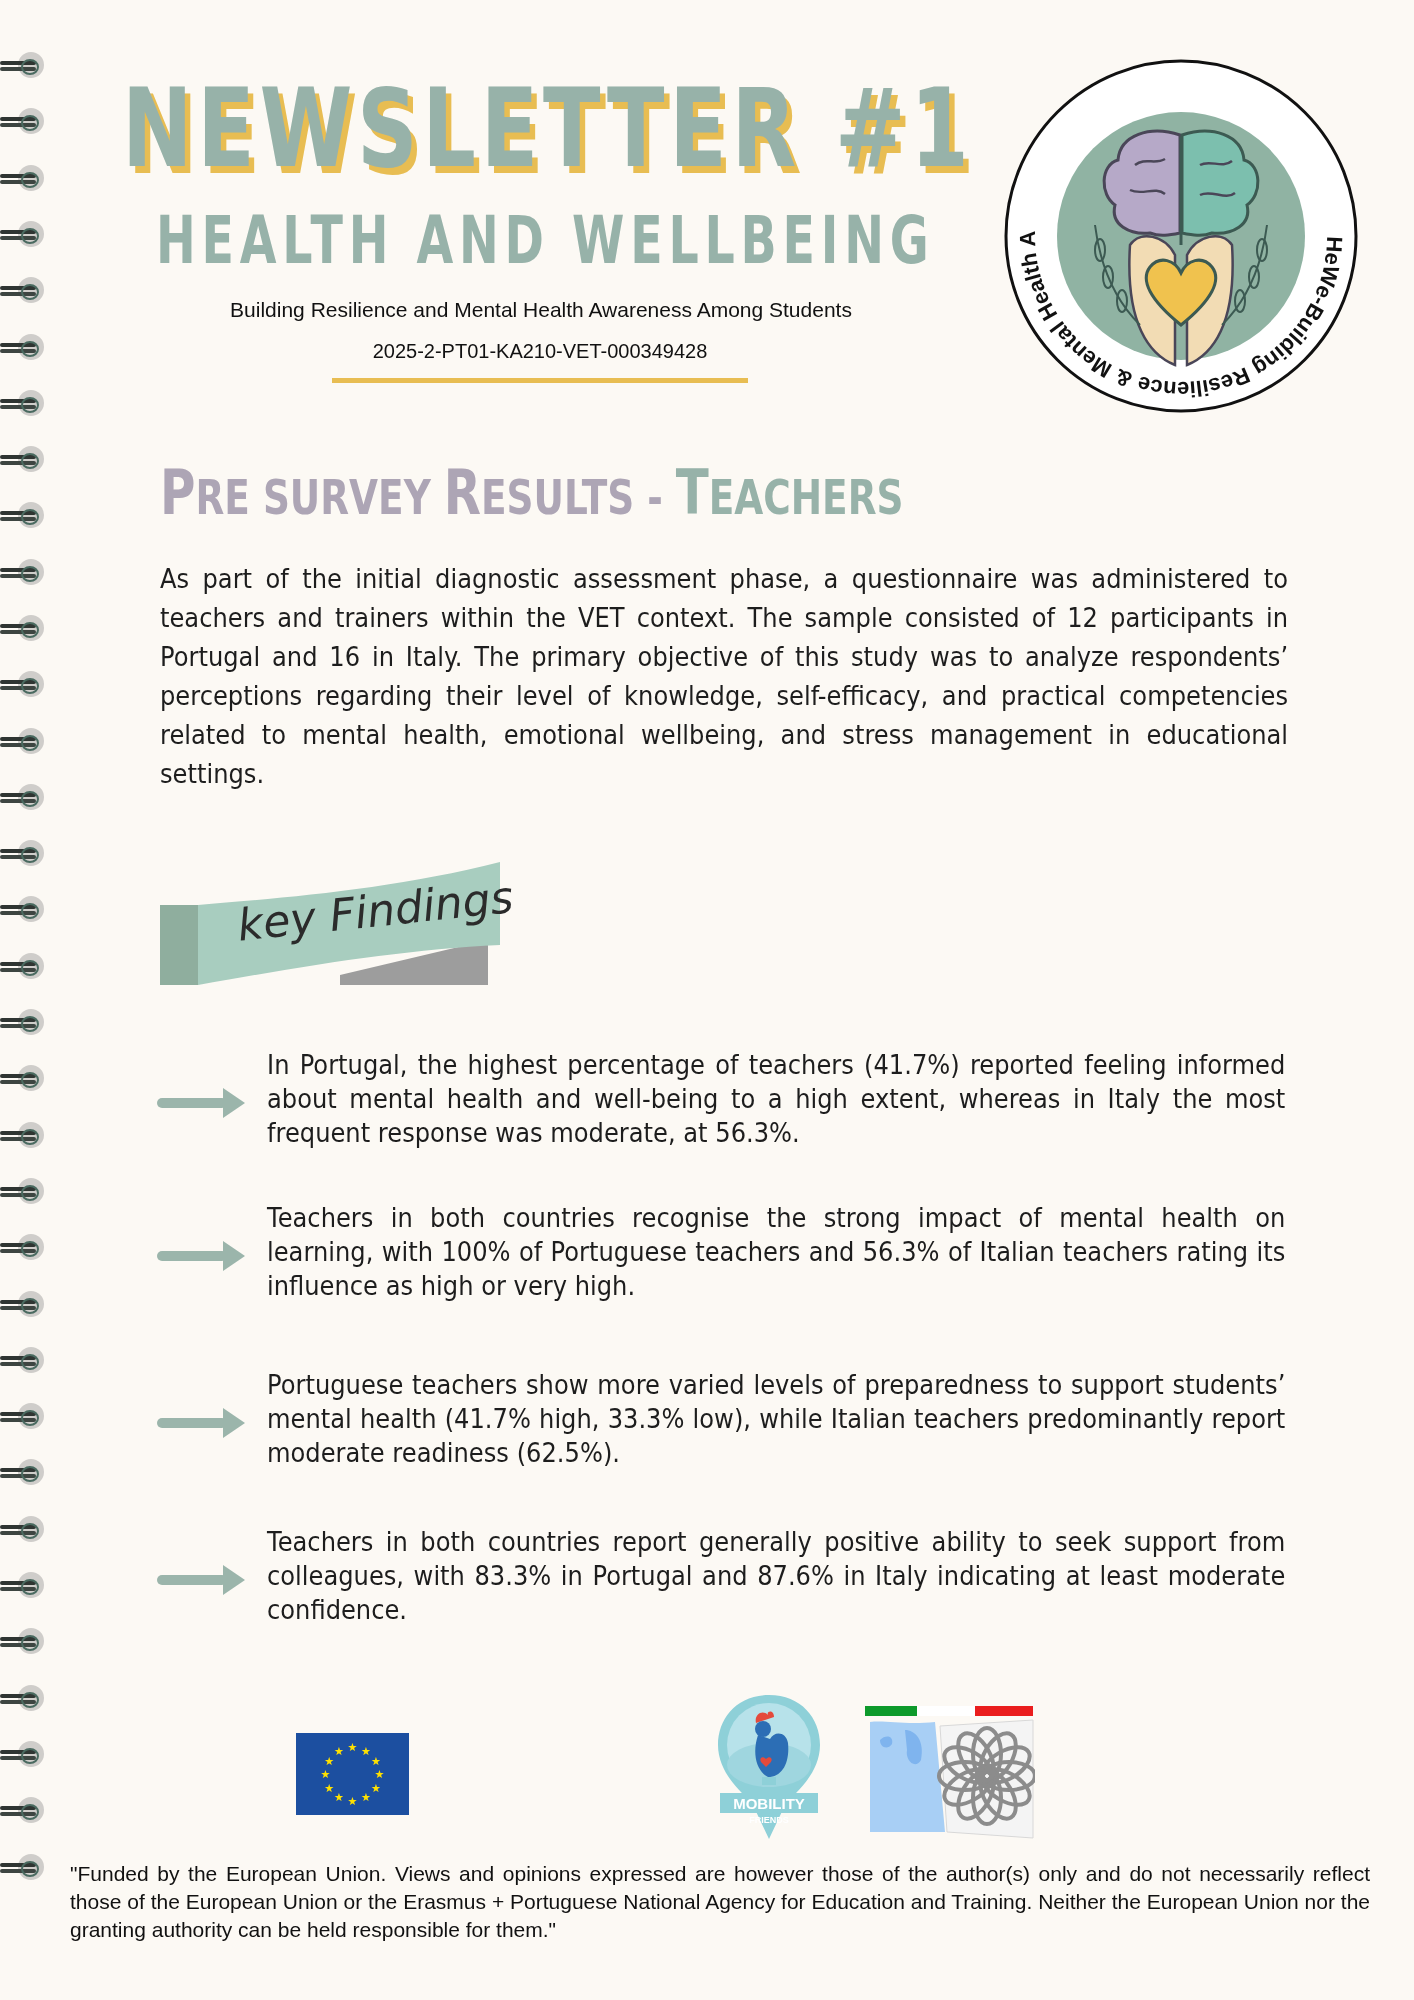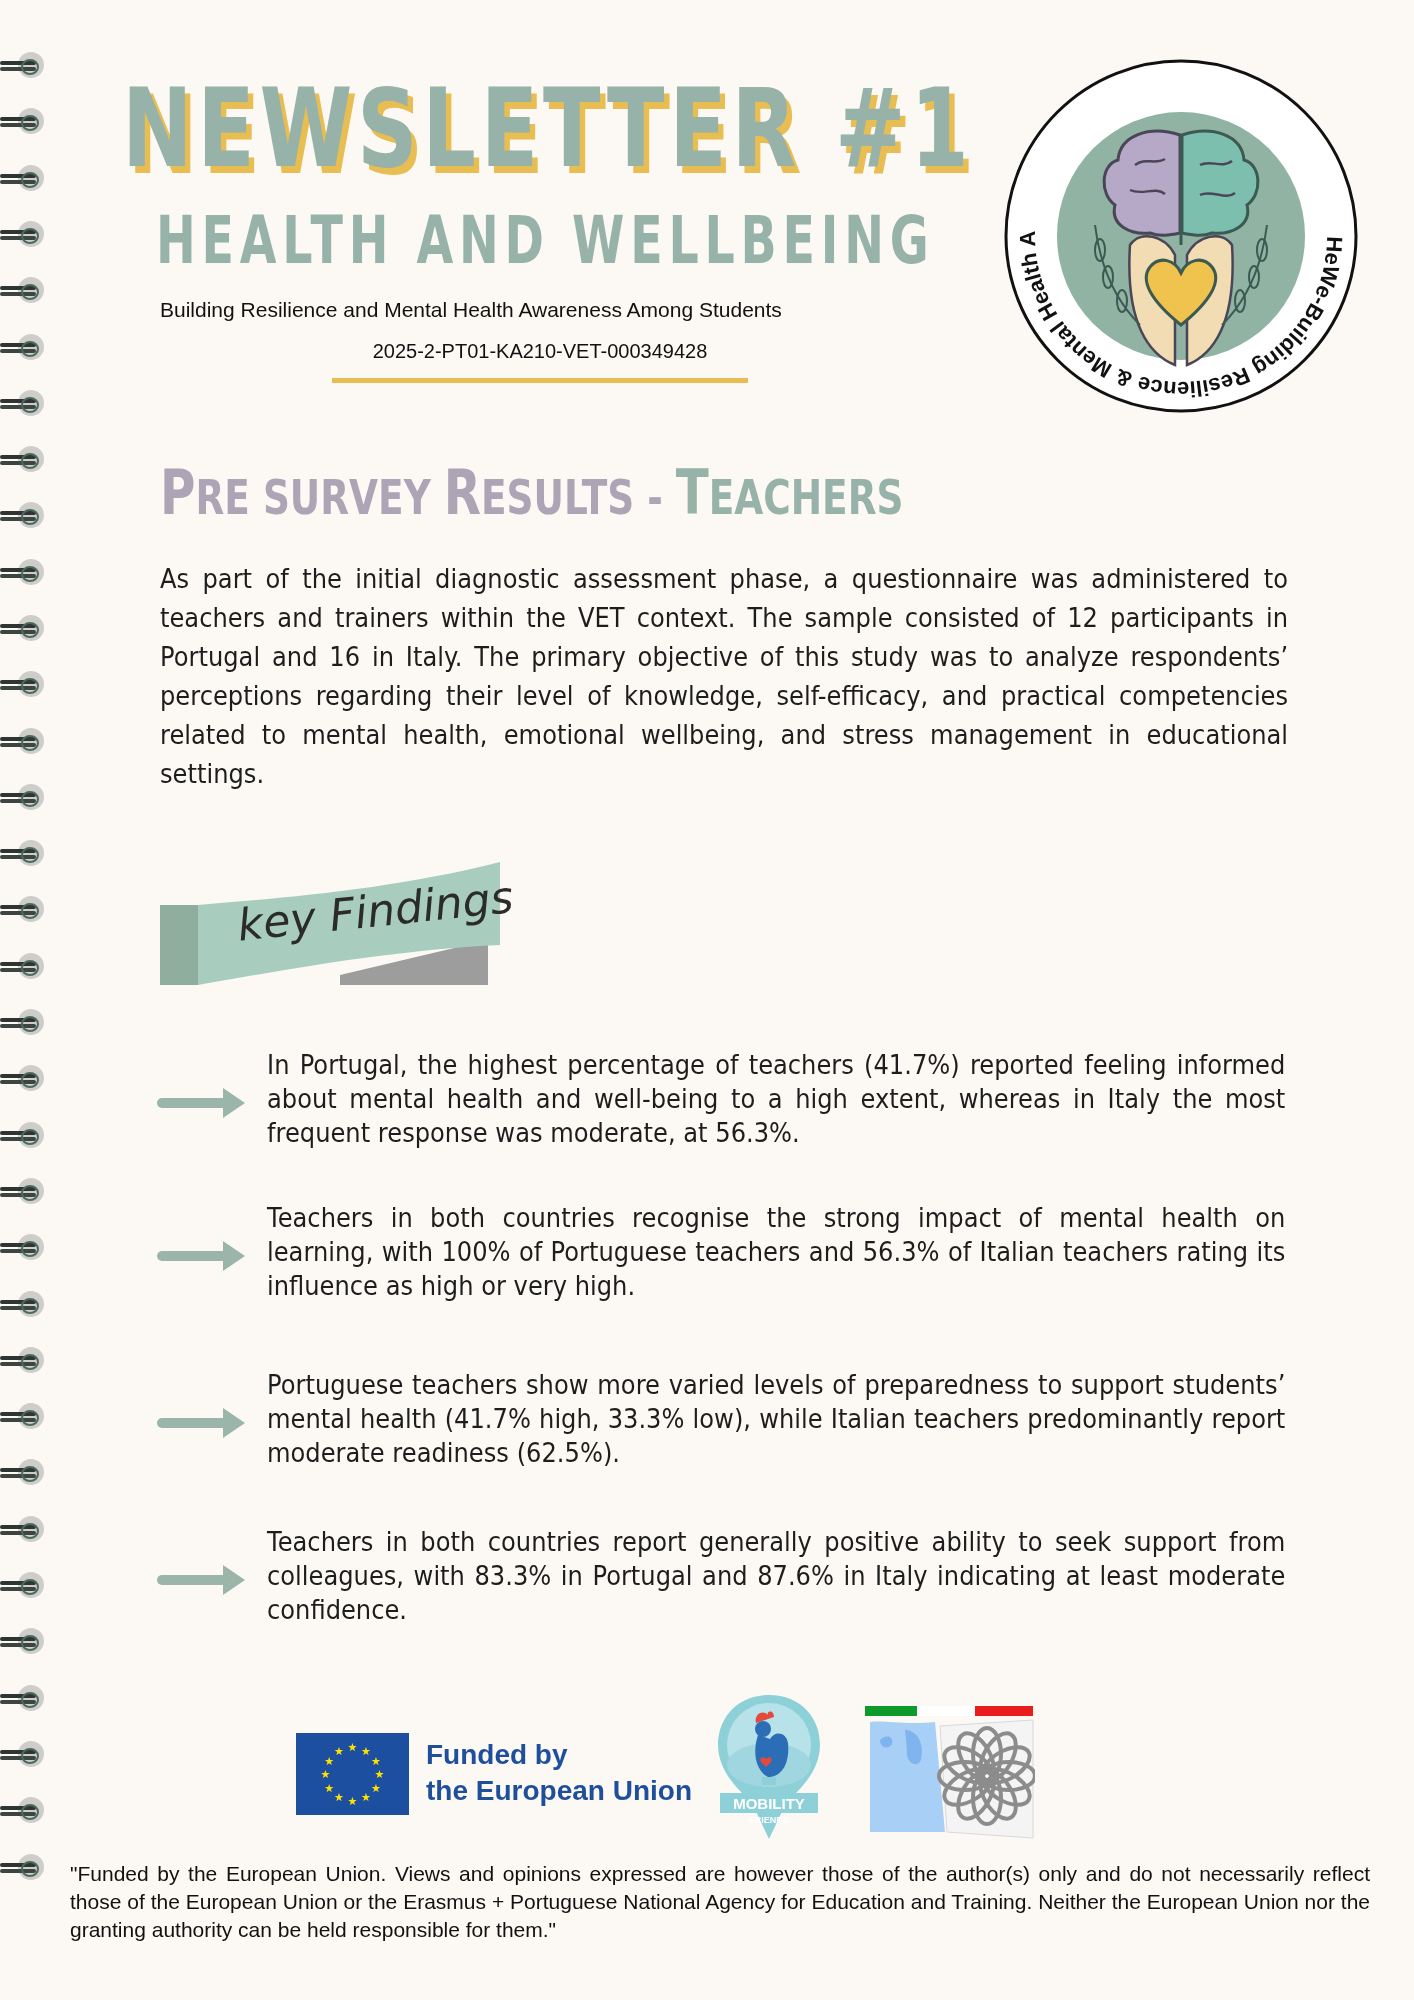--- a/index.html
+++ b/index.html
@@ -26,21 +26,21 @@
     text-shadow:7px 7px 0 #e8bd52; white-space:nowrap;
   }
   .title-sub {
     position:absolute; left:156px; top:208px;
     font-family:"DejaVu Sans", sans-serif; font-weight:bold;
     font-size:66px; letter-spacing:8px; line-height:1;
     color:#97b2a9; transform:scaleX(0.72); transform-origin:left top;
     white-space:nowrap;
   }
   .tagline {
-    position:absolute; left:160px; top:298px; width:762px; 
+    position:absolute; left:160px; top:298px; width:762px; text-align:center;
     font-family:"Liberation Sans", sans-serif; font-size:21px; color:#111;
   }
   .project-code {
     position:absolute; left:330px; top:340px; width:420px; text-align:center;
     font-family:"Liberation Sans", sans-serif; font-size:20px; color:#111;
   }
   .gold-rule { position:absolute; left:332px; top:378px; width:416px; height:5px; background:#e8bd52; }
 
   
   .logo { position:absolute; left:1000px; top:55px; width:362px; height:362px; }
@@ -397,24 +397,20 @@
       <text x="56.5" y="72" text-anchor="middle" font-size="11" fill="#ffe100">★</text>
       <text x="43.00000000000001" y="68.38268590217984" text-anchor="middle" font-size="11" fill="#ffe100">★</text>
       <text x="33.117314097820156" y="58.5" text-anchor="middle" font-size="11" fill="#ffe100">★</text>
       <text x="29.5" y="45" text-anchor="middle" font-size="11" fill="#ffe100">★</text>
       <text x="33.117314097820156" y="31.500000000000007" text-anchor="middle" font-size="11" fill="#ffe100">★</text>
       <text x="42.999999999999986" y="21.617314097820163" text-anchor="middle" font-size="11" fill="#ffe100">★</text>
       <text x="56.49999999999999" y="18" text-anchor="middle" font-size="11" fill="#ffe100">★</text>
       <text x="70" y="21.61731409782016" text-anchor="middle" font-size="11" fill="#ffe100">★</text>
       <text x="79.88268590217984" y="31.499999999999986" text-anchor="middle" font-size="11" fill="#ffe100">★</text>
     </svg>
-  <div class="eu-text">
-    <div>Funded by</div>
-    <div>the European Union</div>
-  </div>
 </div>
 
 <svg class="mobility" viewBox="0 0 106 148">
   <path d="M53,2 C85,2 104,25 104,52 C104,80 80,100 70,110 L53,146 L36,110 C26,100 2,80 2,52 C2,25 21,2 53,2 Z" fill="#8ed0d8"></path>
   <circle cx="53" cy="52" r="42" fill="#b7e2ea"></circle>
   <ellipse cx="53" cy="72" rx="42" ry="22" fill="#9fd6df"></ellipse>
   <g>
     <path d="M40,30 C38,22 46,16 52,22 C50,18 58,16 58,24 Z" fill="#e44a3c"></path>
     <circle cx="47" cy="36" r="8" fill="#2c6eb5"></circle>
     <path d="M42,42 C36,60 40,78 52,84 C66,84 74,70 72,50 C70,38 58,38 54,46 Z" fill="#2c6eb5"></path>

